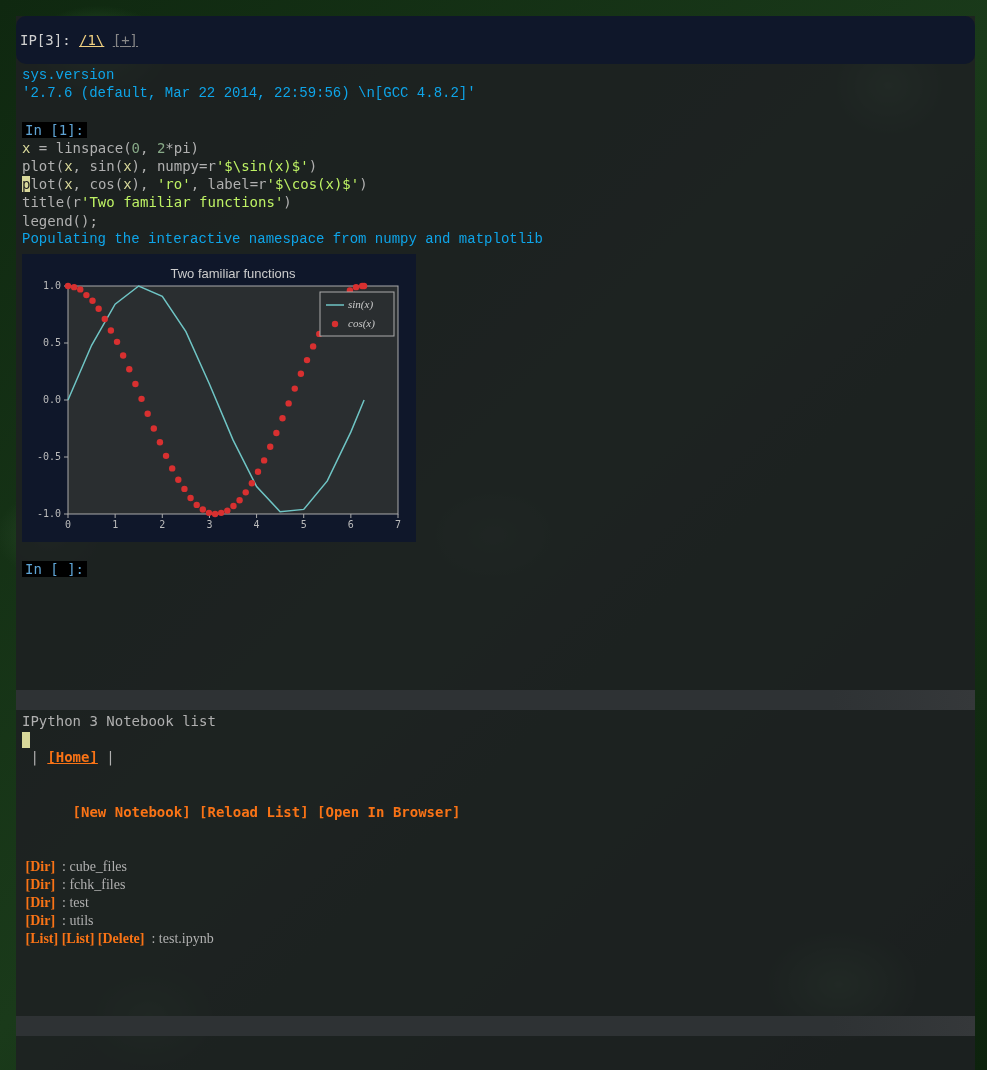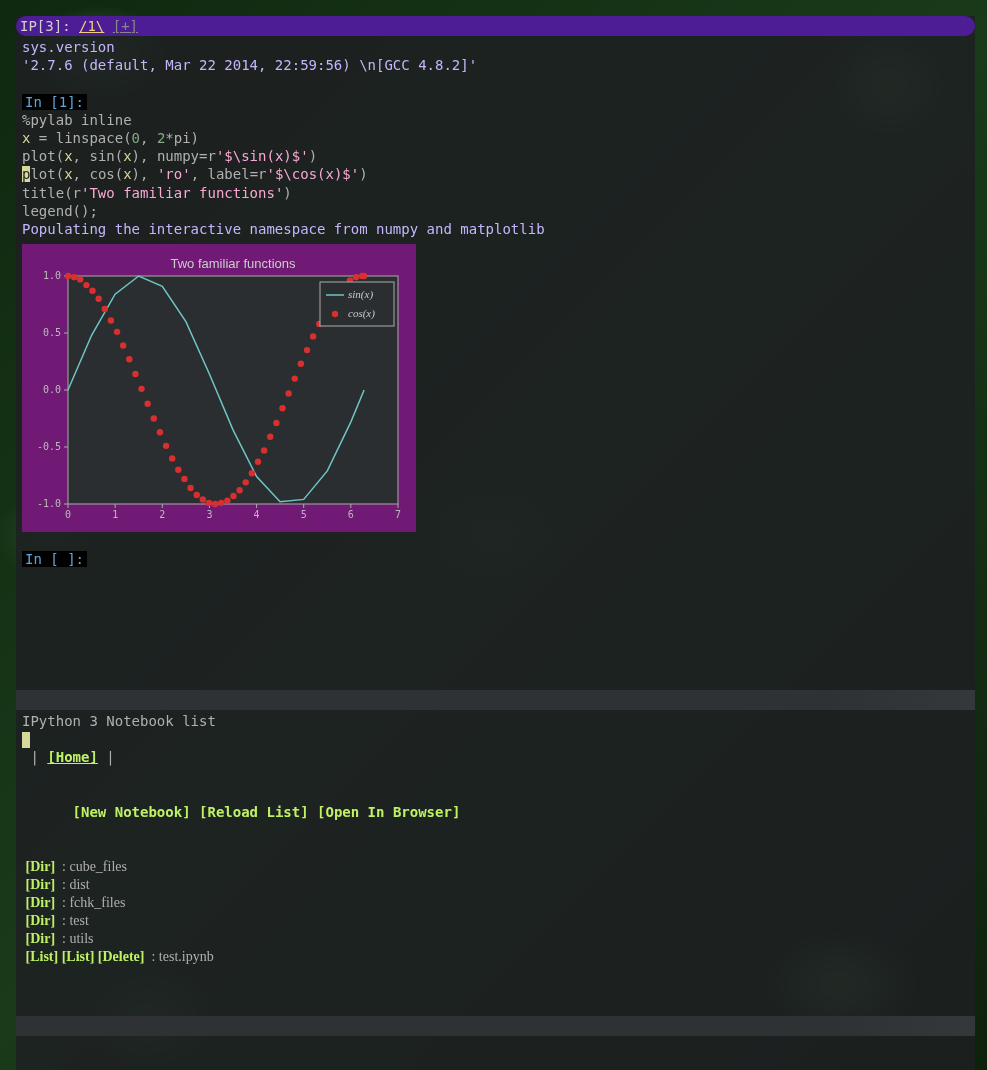--- a/index.html
+++ b/index.html
@@ -35,23 +35,23 @@
   right: 12px;
   height: 674px;
 }
 .pane-bottom {
   left: 16px;
   top: 710px;
   right: 12px;
   height: 414px;
 }
 .header-bar {
-  background: #4c1d95;
+  background: #0f172a;
   color: #d0d0d0;
-  padding: 2px 4px;
+  padding: 16px 4px;
   white-space: pre;
   border-radius: 10px;
 }
 .header-bar .tab-active {
   color: #f0d080;
   text-decoration: underline;
 }
 .header-bar .tab-btn {
   color: #888;
   text-decoration: underline;
@@ -59,50 +59,50 @@
 .code-area {
   padding: 2px 6px;
   line-height: 1.3;
 }
 .code-line { white-space: pre; }
 .in-prompt {
   background: #000000;
   color: #5fa5d6;
   padding: 0 3px;
 }
-.str { color: #f9a8d4; }
+.str { color: #bef264; }
 .var { color: #d8d89a; }
 .num { color: #87a987; }
 .cursor-block {
   background: #d8d89a;
   color: #222;
 }
-.output-text { color: #c4b5fd; }
+.output-text { color: #0ea5e9; font-family: Liberation Mono, monospace; }
 .chart-container {
-  background: #701a75;
+  background: #0f172a;
   display: inline-block;
   padding: 10px 10px 4px 4px;
   margin: 6px 0 0 0;
 }
 .modeline {
   position: absolute;
   left: 16px;
   right: 12px;
   background: linear-gradient(90deg, #2e3234 0%, #2e3234 85%, #35383a 100%);
   color: #888;
   height: 20px;
   line-height: 20px;
   font-size: 14px;
   white-space: pre;
   overflow: hidden;
 }
 .modeline-top { top: 690px; }
 .modeline-bot { top: 1016px; }
 .nb-list { padding: 2px 6px; line-height: 1.3; }
-.link-yellow { color: #bef264; font-weight: bold; text-align: right; }
+.link-yellow { color: #f97316; font-weight: bold; text-align: right; }
 .link-yellow u { text-decoration: underline; }
 .dir-entry { white-space: pre; font-family: Liberation Serif, serif; }
 .nb-cursor {
   background: #d8d89a;
   display: inline-block;
   width: 8px; height: 16px;
   vertical-align: middle;
 }
 </style>
 </head>
@@ -112,21 +112,20 @@
 
 <div class="pane pane-top">
   <div class="header-bar"><span>IP[3]: </span><span class="tab-active">/1\</span> <span class="tab-btn">[+]</span></div>
 
   <div class="code-area">
     <div class="code-line output-text">sys.version</div>
     <div class="code-line output-text">'2.7.6 (default, Mar 22 2014, 22:59:56) \n[GCC 4.8.2]'</div>
     <div class="code-line">&nbsp;</div>
 
     <div class="code-line"><span class="in-prompt">In [1]:</span></div>
-    <div class="code-line">%pylab inline</div>
     <div class="code-line"><span class="var">x</span><span> = linspace(</span><span class="num">0</span><span>, </span><span class="num">2</span><span>*pi)</span></div>
     <div class="code-line"><span>plot(</span><span class="var">x</span><span>, sin(</span><span class="var">x</span><span>), numpy=r</span><span class="str">'$\sin(x)$'</span><span>)</span></div>
     <div class="code-line"><span class="cursor-block">p</span><span>lot(</span><span class="var">x</span><span>, cos(</span><span class="var">x</span><span>), </span><span class="str">'ro'</span><span>, label=r</span><span class="str">'$\cos(x)$'</span><span>)</span></div>
     <div class="code-line"><span>title(r</span><span class="str">'Two familiar functions'</span><span>)</span></div>
     <div class="code-line">legend();</div>
     <div class="code-line output-text">Populating the interactive namespace from numpy and matplotlib</div>
 
     <div class="chart-container">
       <svg id="chart-svg" width="380" height="270">
           <rect x="42" y="22" width="330" height="228" fill="#2a2e30" stroke="#aaa" stroke-width="1"></rect>
@@ -231,21 +230,20 @@
     <div class="code-line">IPython 3 Notebook list</div>
     <div class="code-line"><span class="nb-cursor"></span></div>
     <div class="code-line"><span> | </span><span class="link-yellow"><u>[Home]</u></span><span> |</span></div>
     <div class="code-line">&nbsp;</div>
     <div class="code-line">
       <span class="link-yellow">[New Notebook]</span> <span class="link-yellow">[Reload List]</span> <span class="link-yellow">[Open In Browser]</span>
     </div>
     <div class="code-line">&nbsp;</div>
     <div id="dir-list">
         <div class="code-line dir-entry"> <span class="link-yellow">[Dir]</span>  : cube_files</div>
-        <div class="code-line dir-entry"> <span class="link-yellow">[Dir]</span>  : dist</div>
         <div class="code-line dir-entry"> <span class="link-yellow">[Dir]</span>  : fchk_files</div>
         <div class="code-line dir-entry"> <span class="link-yellow">[Dir]</span>  : test</div>
         <div class="code-line dir-entry"> <span class="link-yellow">[Dir]</span>  : utils</div>
         <div class="code-line dir-entry"> <span class="link-yellow">[List]</span> <span class="link-yellow">[List]</span> <span class="link-yellow">[Delete]</span>  : test.ipynb</div>
       </div>
   </div>
 </div>
 
 <div class="modeline modeline-bot">
   

